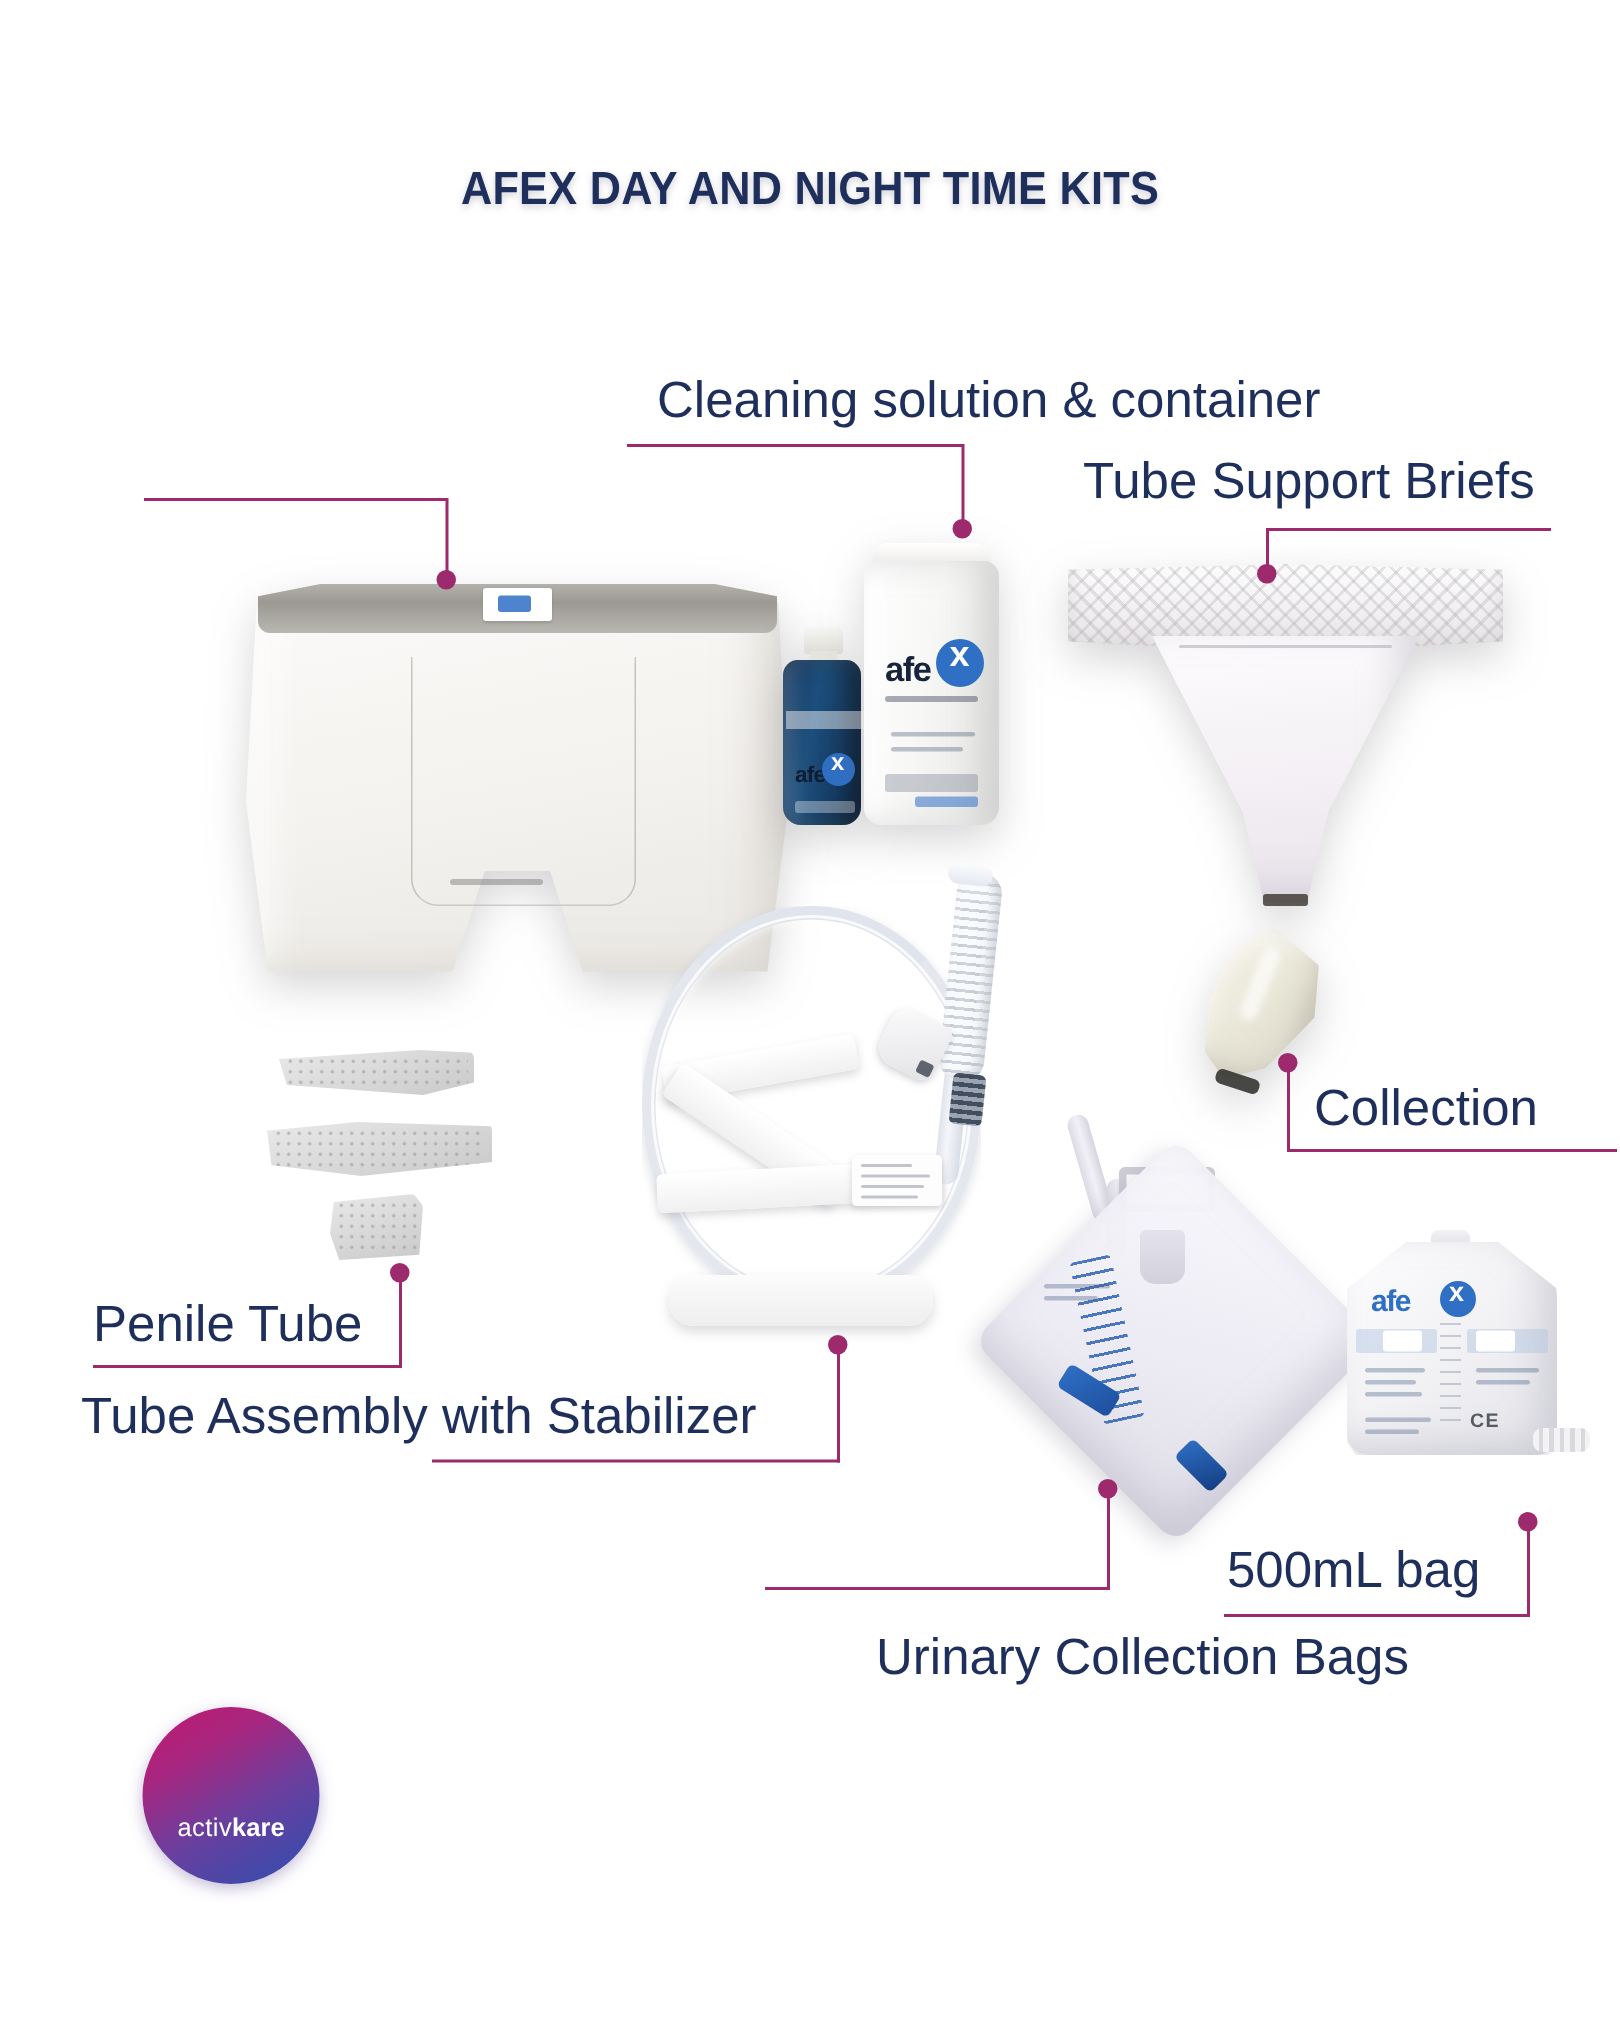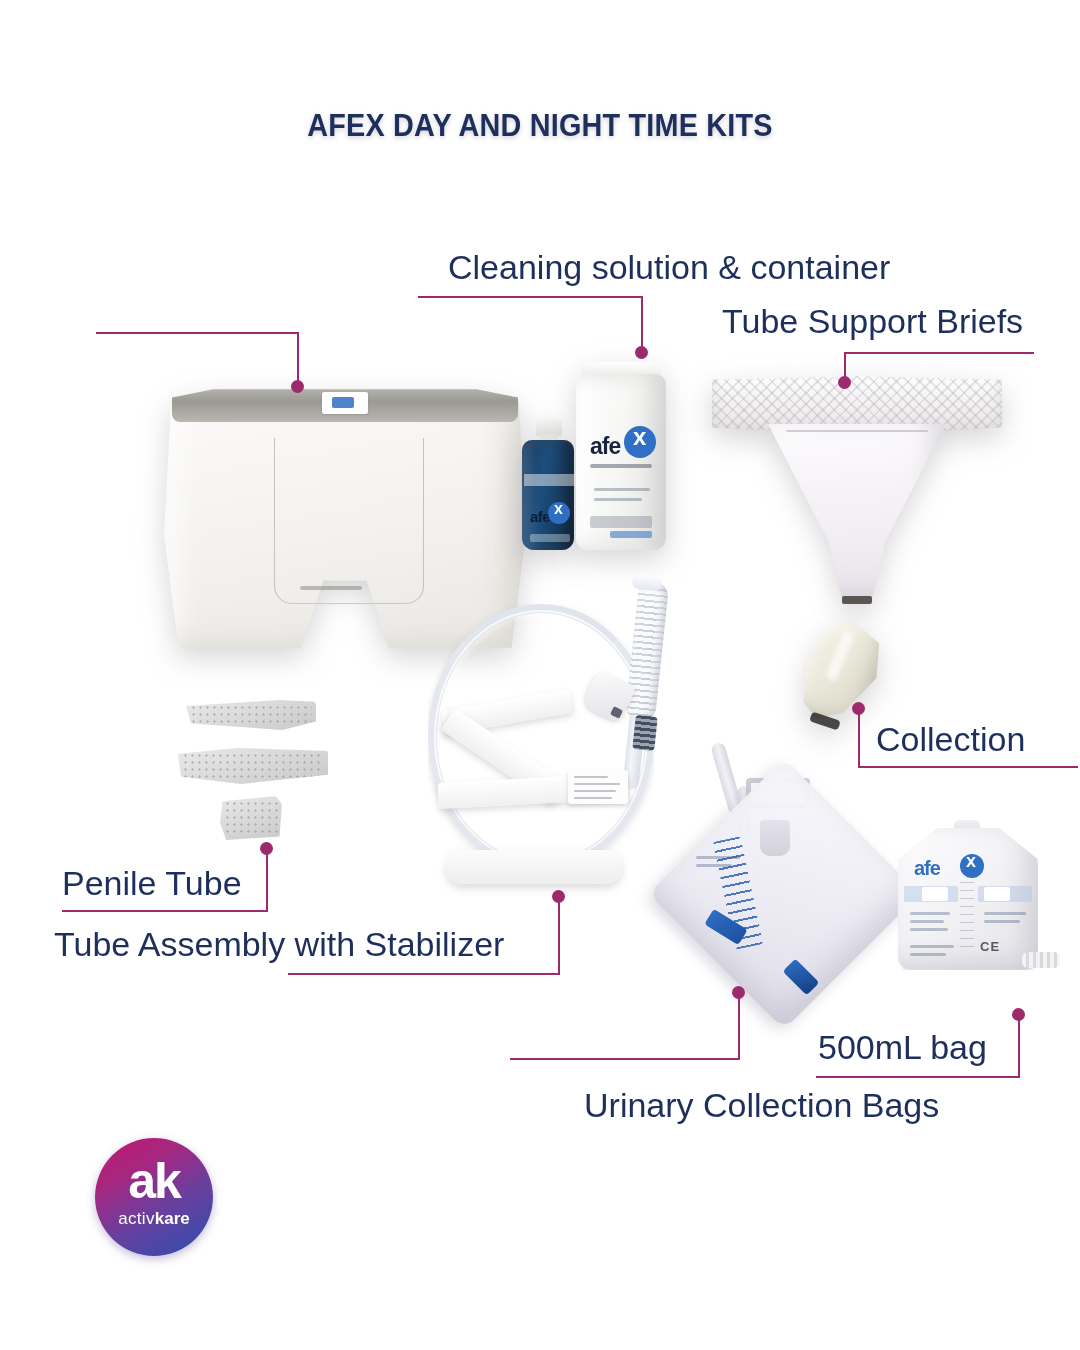--- a/index.html
+++ b/index.html
@@ -536,21 +536,21 @@
       <div class="ln2" style="left:12px;bottom:14px;width:36px"></div>
       <div class="ce">CE</div>
     </div>
     <div class="conn2"></div>
   </div>
 
   <div class="lead-h" style="left:96px; top:332px; width:202px;"></div>
   <div class="lead-v" style="left:297px; top:332px; height:54px;"></div>
   <div class="dot" style="left:291px; top:380px;"></div>
 
-  <div class="label" style="left:448px; top:250px;">Cleaning solution &amp; container</div>
+  <div class="label" style="left:438px; top:250px;">Cleaning solution &amp; container</div>
   <div class="lead-h" style="left:418px; top:296px; width:224px;"></div>
   <div class="lead-v" style="left:641px; top:296px; height:56px;"></div>
   <div class="dot" style="left:635px; top:346px;"></div>
 
   <div class="label" style="left:722px; top:304px;">Tube Support Briefs</div>
   <div class="lead-h" style="left:844px; top:352px; width:190px;"></div>
   <div class="lead-v" style="left:844px; top:352px; height:30px;"></div>
   <div class="dot" style="left:838px; top:376px;"></div>
 
   <div class="label" style="left:876px; top:722px;">Collection</div>
@@ -574,19 +574,18 @@
 
   <div class="label" style="left:818px; top:1030px;">500mL bag</div>
   <div class="lead-h" style="left:816px; top:1076px; width:204px;"></div>
   <div class="lead-v" style="left:1018px; top:1014px; height:64px;"></div>
   <div class="dot" style="left:1012px; top:1008px;"></div>
 
   <div class="label plain" style="left:584px; top:1088px;">Urinary Collection Bags</div>
 
   <div id="logo">
     <div class="circle"></div>
-    <div class="ak">ak</div>
     <div class="word">
       <span class="a">activ</span><span class="k">kare</span>
     </div>
   </div>
 
 </div>
 
 </body></html>

